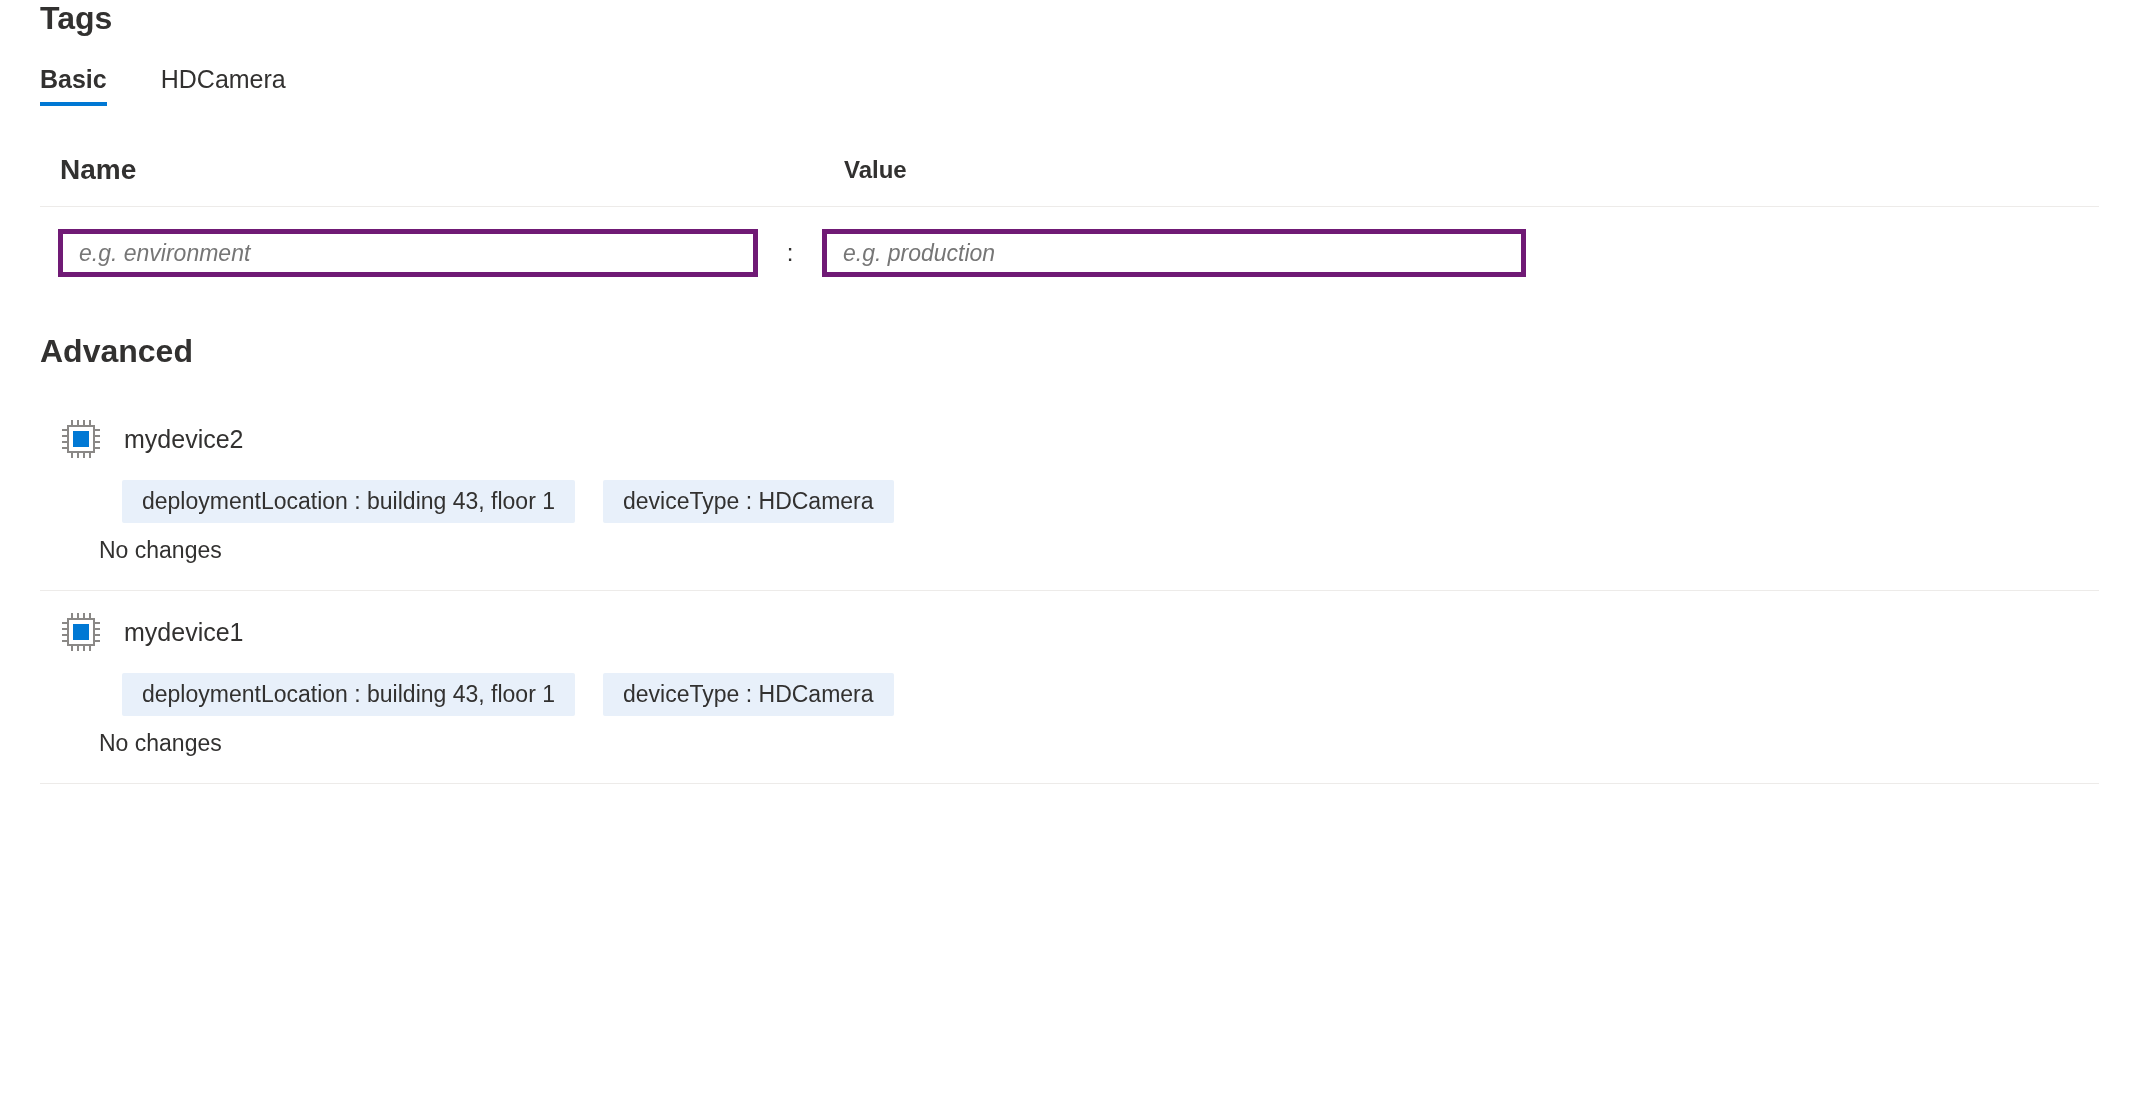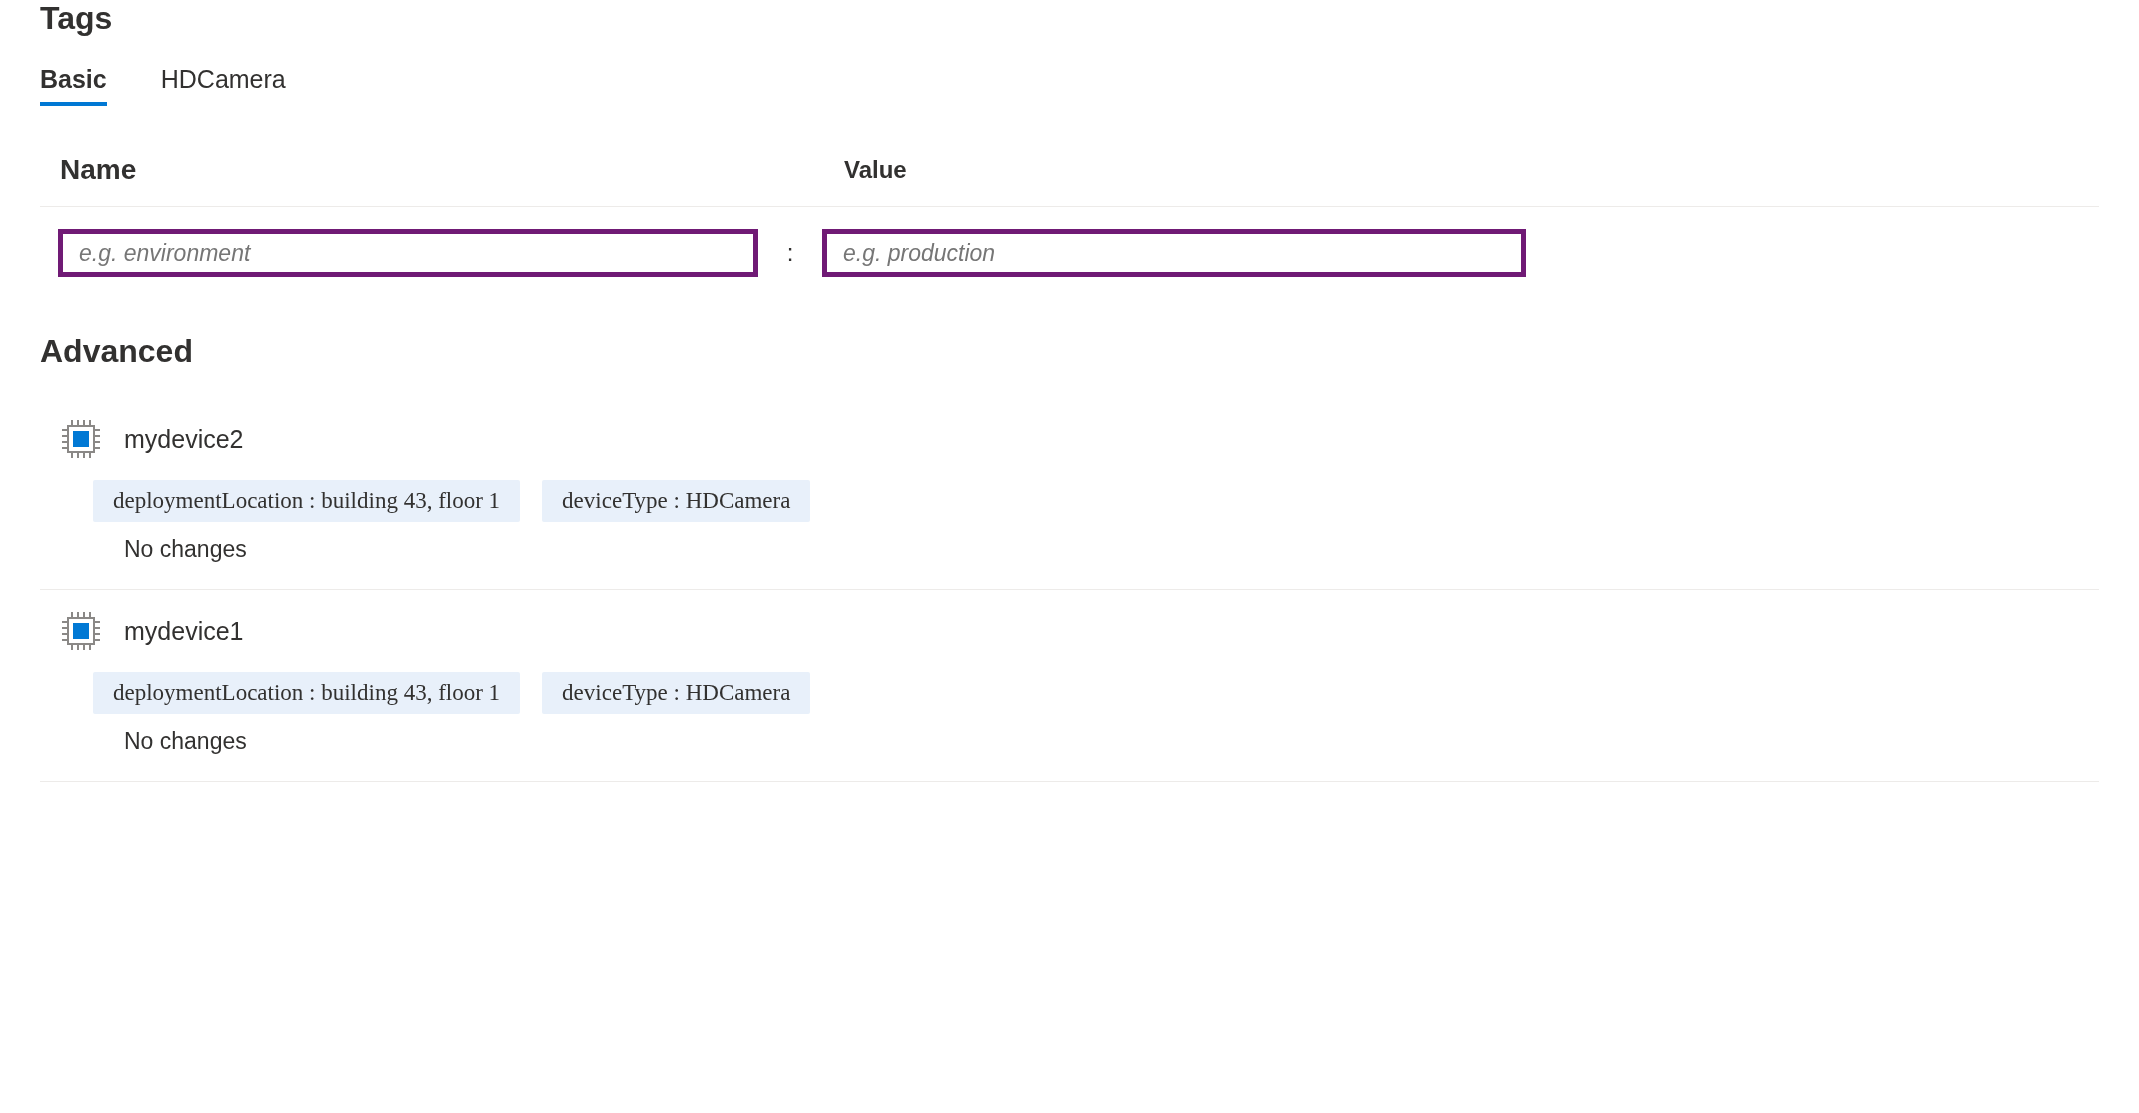--- a/index.html
+++ b/index.html
@@ -98,34 +98,33 @@
       align-items: center;
       gap: 20px;
       margin-bottom: 18px;
     }
     .device-name {
       font-size: 25px;
       color: #323130;
     }
     .device-tags-row {
       display: flex;
-      gap: 22px;
-      margin-left: 35px;
+      gap: 28px;
+      margin-left: 64px;
       margin-bottom: 14px;
-      font-family: Liberation Serif, serif;
     }
     .tag-pill {
       background: #e8f0fa;
       padding: 8px 20px;
       font-size: 23px;
       color: #323130;
       border-radius: 2px;
     }
     .status-text {
-      margin-left: 66px;
+      margin-left: 41px;
       font-size: 23px;
       color: #323130;
     }
     .chip-icon {
       width: 46px;
       height: 46px;
       flex-shrink: 0;
     }
   </style>
 </head>

